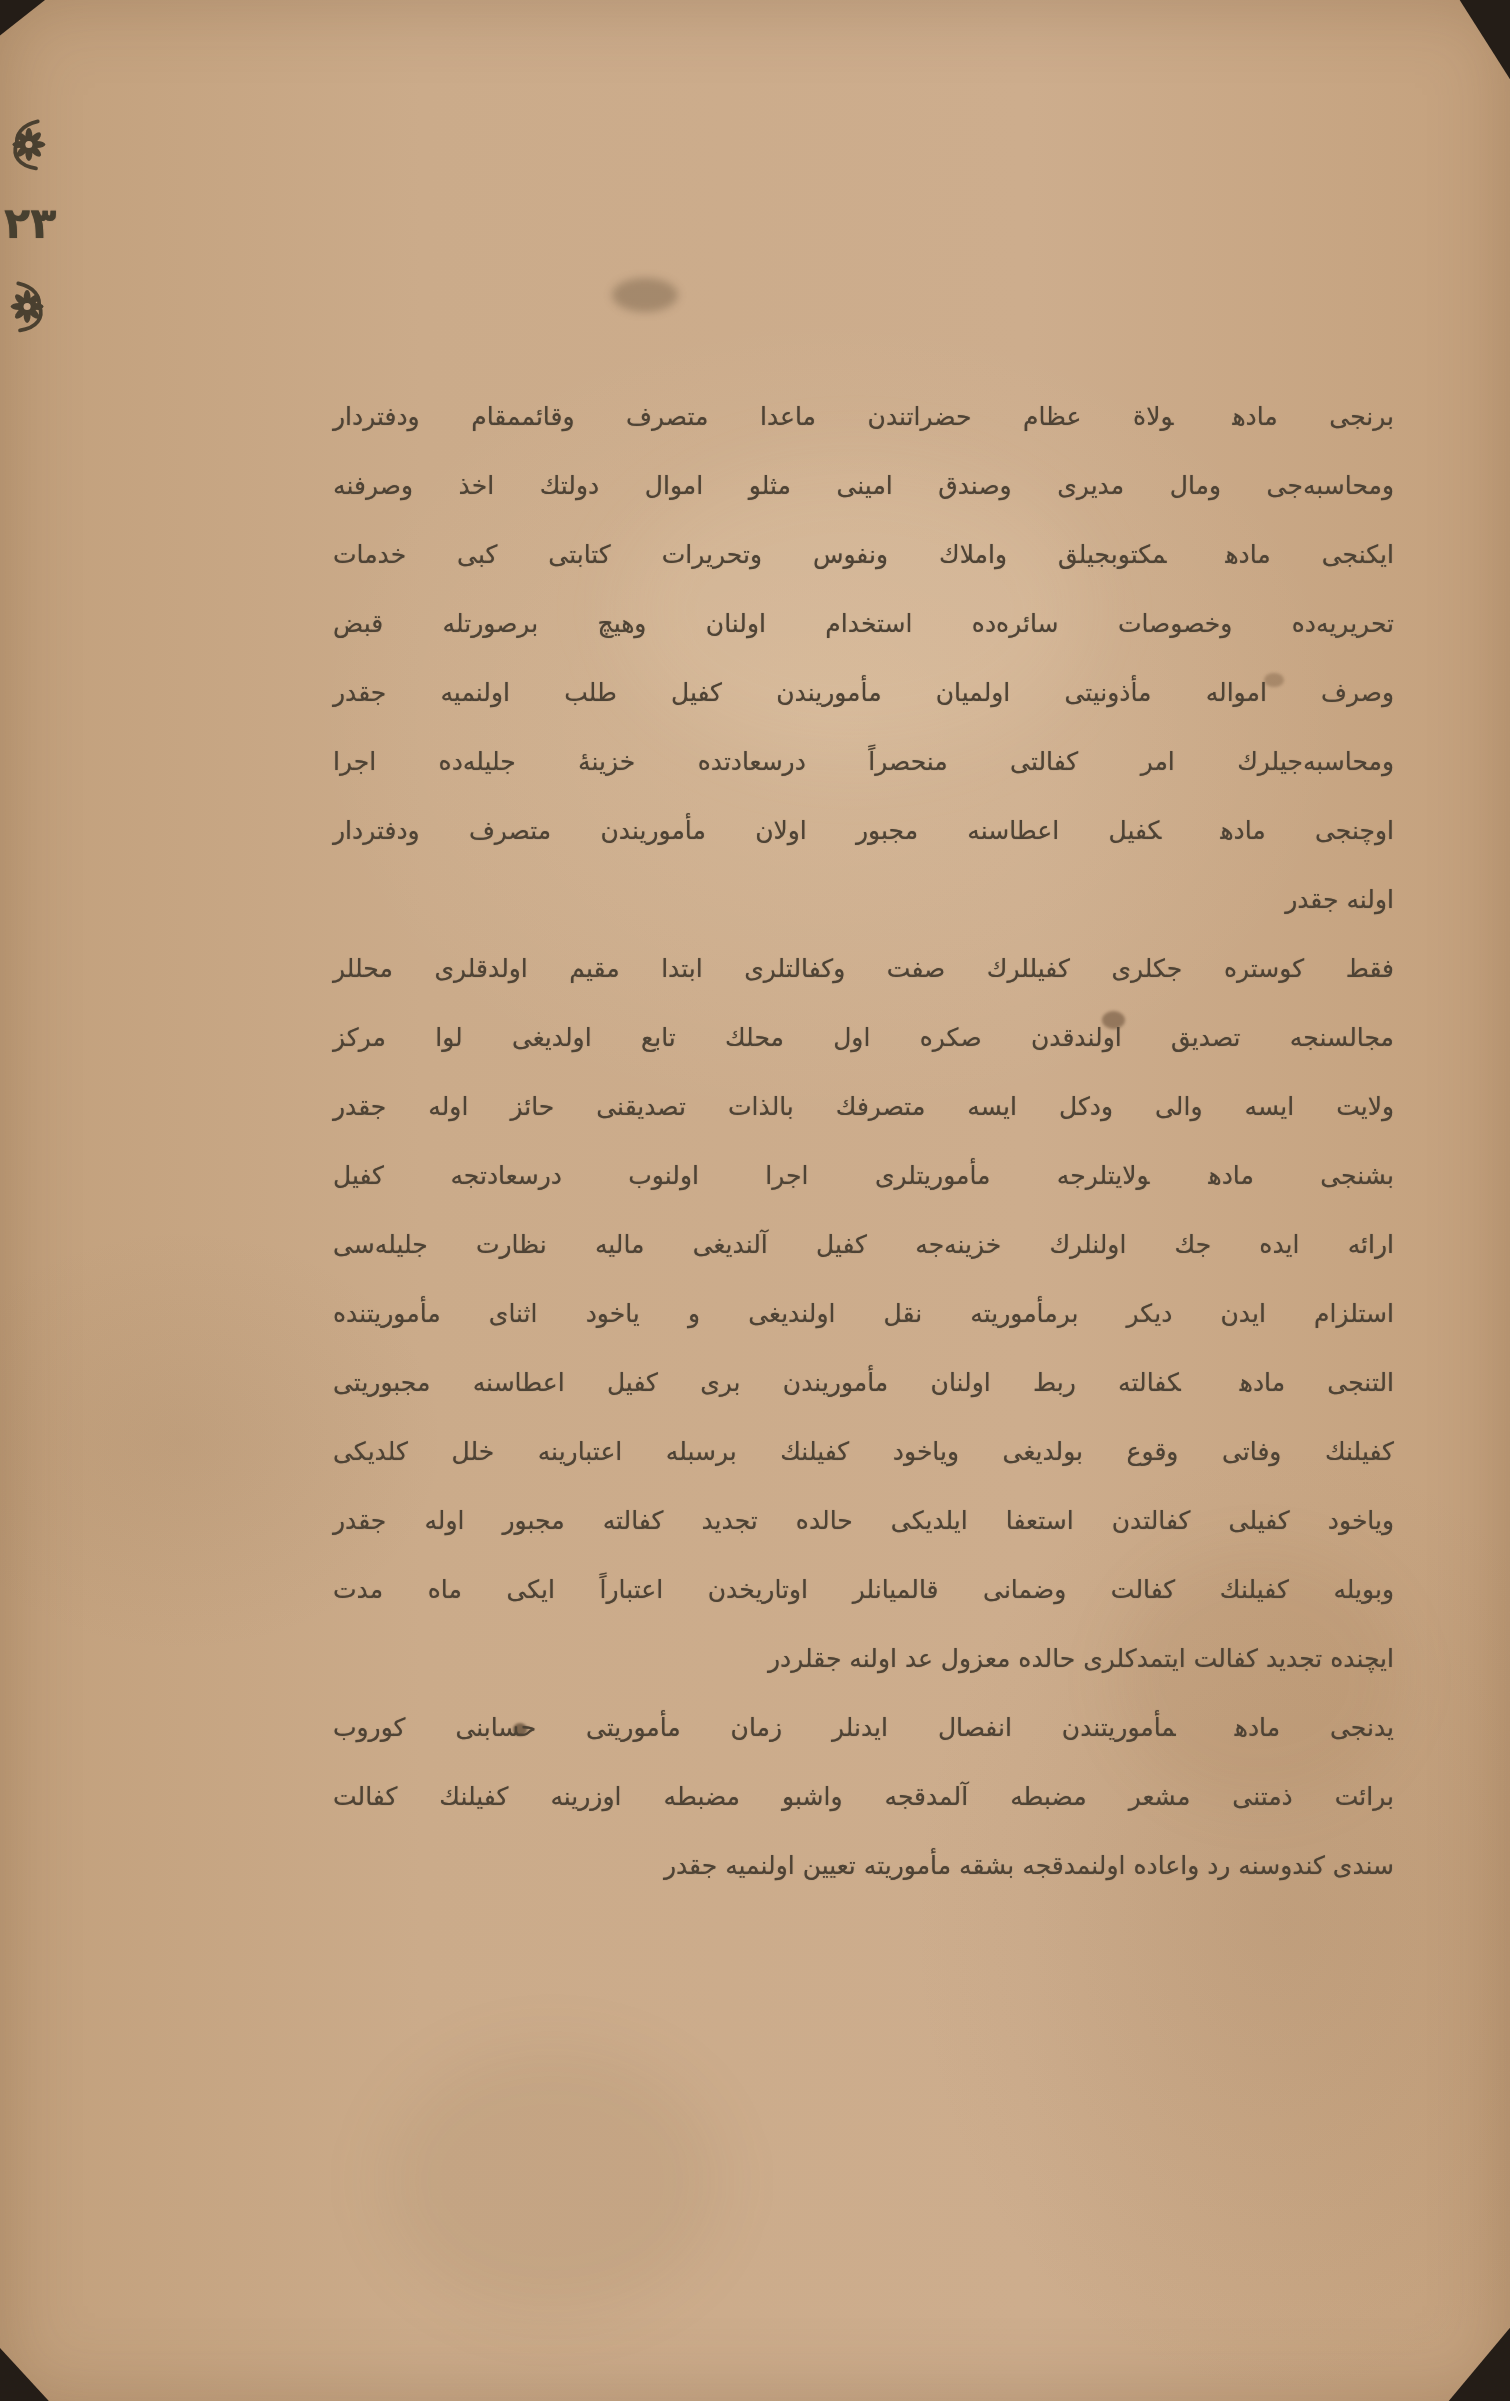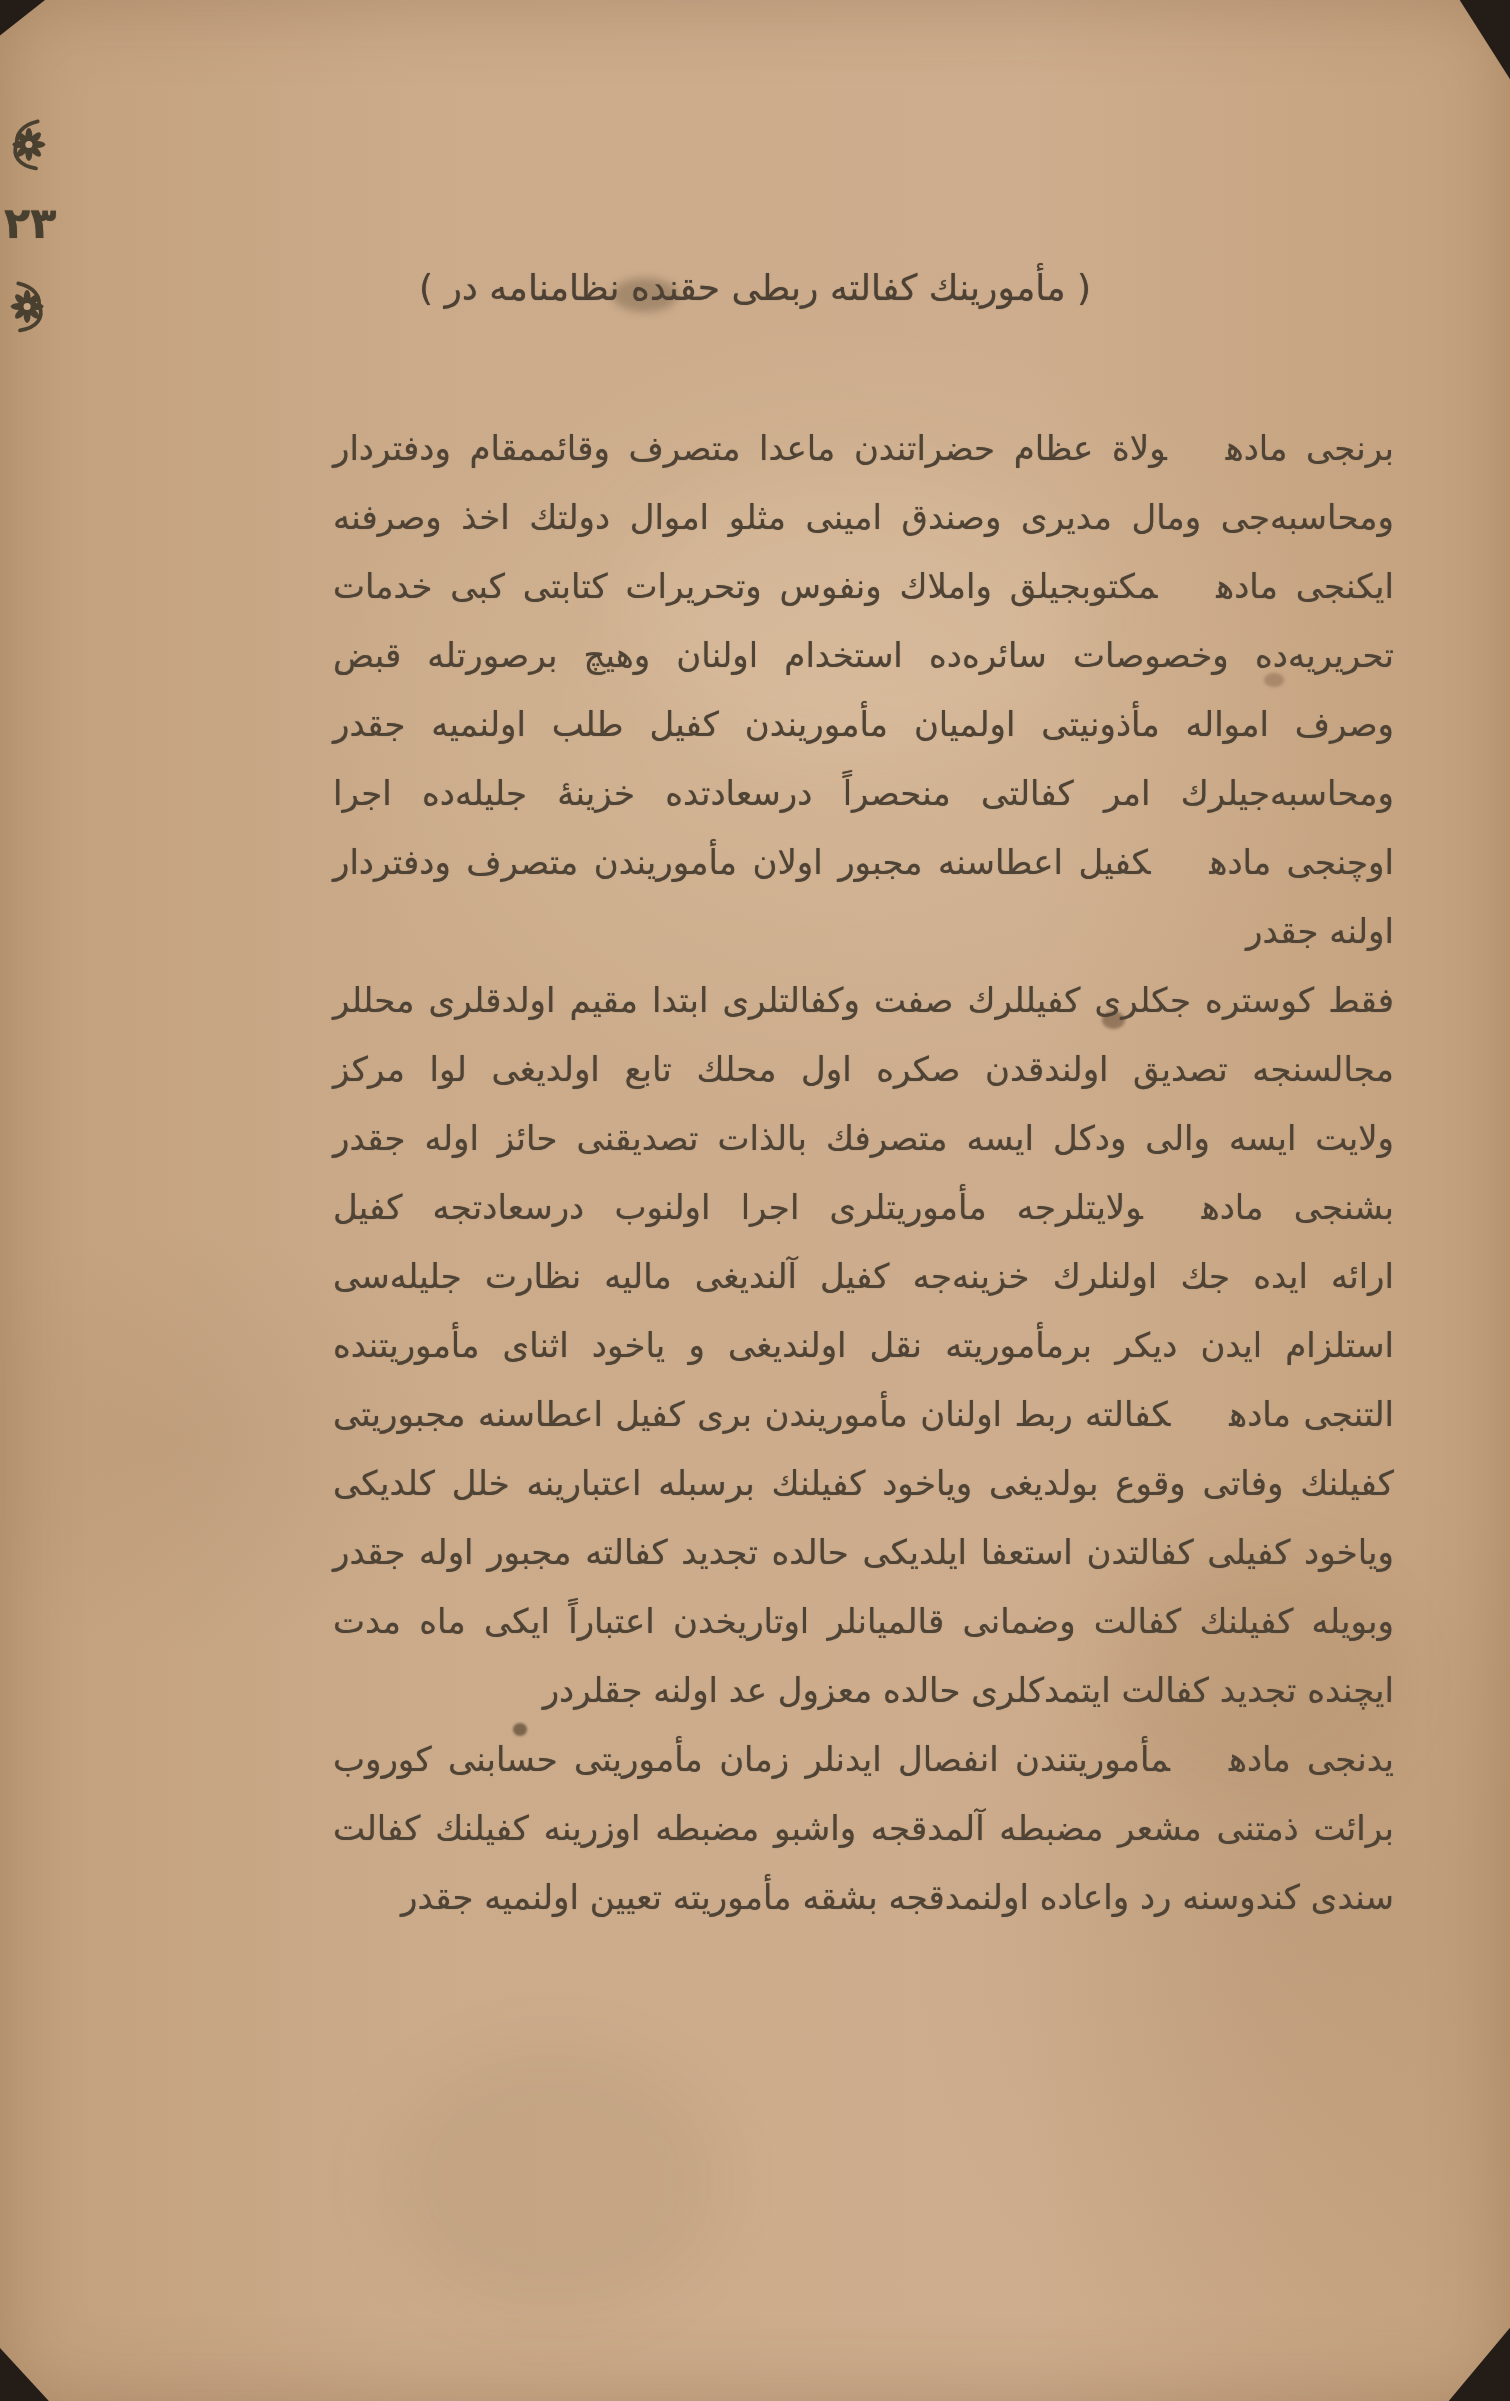--- a/index.html
+++ b/index.html
@@ -46,23 +46,23 @@
   .orn{display:block;}
   
   .heading{
     position:absolute;top:267px;left:0;width:100%;
     text-align:center;direction:rtl;
     font-size:36px;
     color:#4c4134;text-shadow:0 0 0.9px rgba(70,58,44,0.65);
   }
   
   .body-text{
-    position:absolute;top:414px;right:116px;width:1061px;
+    position:absolute;top:382px;right:116px;width:1061px;
     direction:rtl;
-    font-size:34px;line-height:69px;
+    font-size:25px;line-height:69px;
     color:#4e4335;text-shadow:0 0 0.9px rgba(70,58,44,0.6);margin-left:28px;
   }
   .line{
     text-align:justify;
     text-align-last:justify;
     white-space:normal;
   }
   .line.no-justify{text-align:right;text-align-last:auto;}
   .article{margin-inline-end:59px;}
 </style>
@@ -121,21 +121,20 @@
             <ellipse rx="4" ry="9.5" transform="rotate(225) translate(0,-9)"></ellipse>
             <ellipse rx="4" ry="9.5" transform="rotate(270) translate(0,-9)"></ellipse>
             <ellipse rx="4" ry="9.5" transform="rotate(315) translate(0,-9)"></ellipse>
             <circle r="4" fill="#c9a786"></circle>
           </g>
         </g>
       </svg>
     </span>
   </div>
 
-  <div class="heading">( مأمورينك كفالته ربطى حقنده نظامنامه در )</div>
 
   <div class="body-text">
       <div class="line"><span class="article">برنجى ماده</span><span>ولاة عظام حضراتندن ماعدا متصرف وقائممقام ودفتردار</span></div>
       <div class="line"><span>ومحاسبه‌جى ومال مديرى وصندق امينى مثلو اموال دولتك اخذ وصرفنه</span></div>
       <div class="line"><span class="article">ايكنجى ماده</span><span>مكتوبجيلق واملاك ونفوس وتحريرات كتابتى كبى خدمات</span></div>
       <div class="line"><span>تحريريه‌ده وخصوصات سائره‌ده استخدام اولنان وهيچ برصورتله قبض</span></div>
       <div class="line"><span>وصرف امواله مأذونيتى اولميان مأموريندن كفيل طلب اولنميه جقدر</span></div>
       <div class="line"><span>ومحاسبه‌جيلرك امر كفالتى منحصراً درسعادتده خزينهٔ جليله‌ده اجرا</span></div>
       <div class="line"><span class="article">اوچنجى ماده</span><span>كفيل اعطاسنه مجبور اولان مأموريندن متصرف ودفتردار</span></div>
       <div class="line no-justify"><span>اولنه جقدر</span></div>

